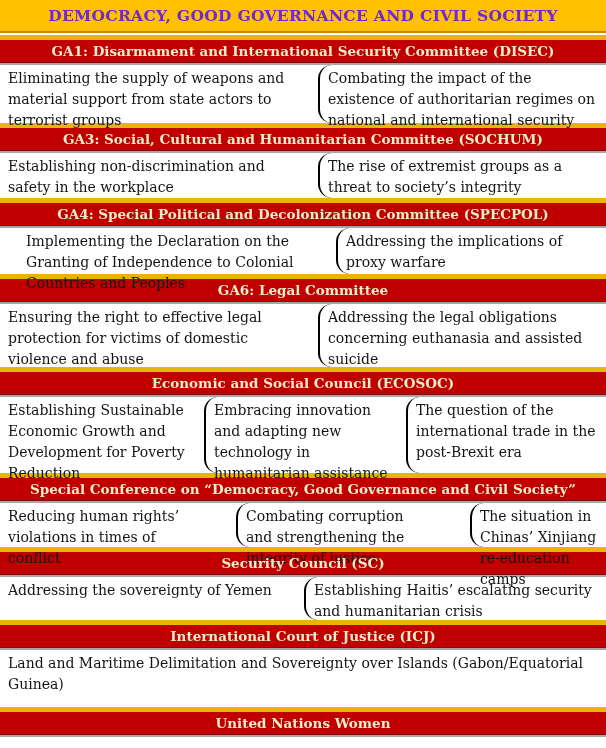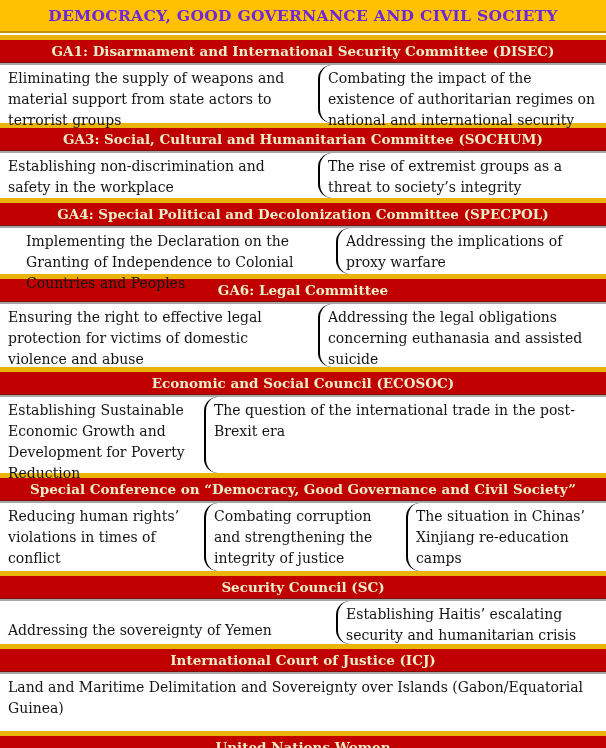--- a/index.html
+++ b/index.html
@@ -22,25 +22,25 @@
     color:var(--bar-text,#E9EDC9);font-weight:bold;font-size:13.5px;
   }
   .grayline{height:2px;background:var(--gray-line,#A6A6A6);}
   .row{display:flex;background:#fff;}
   .cell{
     box-sizing:border-box;padding:3px 8px 0;
     font-size:14px;line-height:1.5;
   }
   .cell + .cell{border-left:2px solid #000;border-radius:14px;}
   .c2a{width:318px;} .c2b{flex:1;}
-  .csa{width:336px;margin-top:16px;}
+  .csa{width:304px;}
   .c3a{width:204px;} .c3b{width:202px;box-sizing:border-box;} .c3c{flex:1;}
   .cfull{width:100%;}
   .h58{height:58px;} .h45{height:45px;} .h46{height:46px;padding-left:18px;} .h48{height:63px;}
-  .h76{height:76px;} .h62{height:68px;} .h43{height:43px;} .h39{height:39px;}
+  .h76{height:76px;} .h62{height:44px;gap:32px;} .h43{height:43px;} .h39{height:39px;}
   .h44{height:44px;}
   .spacer{height:18px;background:#fff;}
 </style>
 </head>
 <body>
 
 <div id="page">
 
   <div class="title-band">DEMOCRACY, GOOD GOVERNANCE AND CIVIL SOCIETY</div>
   <div class="gap2"></div>
@@ -70,20 +70,21 @@
   <div class="grayline"></div>
   <div class="row h48">
     <div class="cell c2a">Ensuring the right to effective legal protection for victims of domestic violence and abuse</div>
     <div class="cell c2b">Addressing the legal obligations concerning euthanasia and assisted suicide</div>
   </div>
 
   <div class="bar">Economic and Social Council (ECOSOC)</div>
   <div class="grayline"></div>
   <div class="row h76">
     <div class="cell c3a">Establishing Sustainable Economic Growth and Development for Poverty Reduction</div>
+    <div class="cell c3b">Embracing innovation and adapting new technology in humanitarian assistance</div>
     <div class="cell c3c">The question of the international trade in the post-Brexit era</div>
   </div>
 
   <div class="bar">Special Conference on “Democracy, Good Governance and Civil Society”</div>
   <div class="grayline"></div>
   <div class="row h62">
     <div class="cell c3a">Reducing human rights’ violations in times of conflict</div>
     <div class="cell c3b">Combating corruption and strengthening the integrity of justice</div>
     <div class="cell c3c">The situation in Chinas’ Xinjiang re-education camps</div>
   </div>

